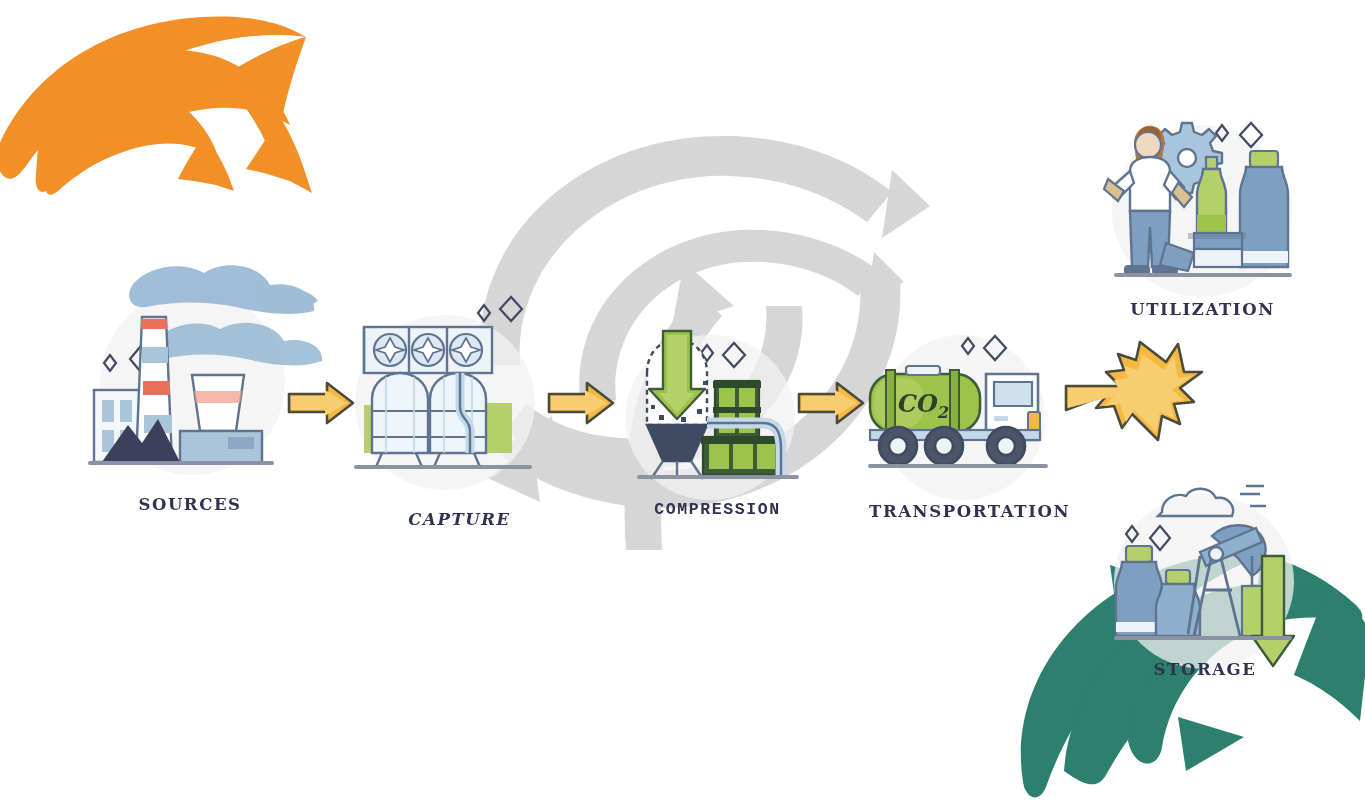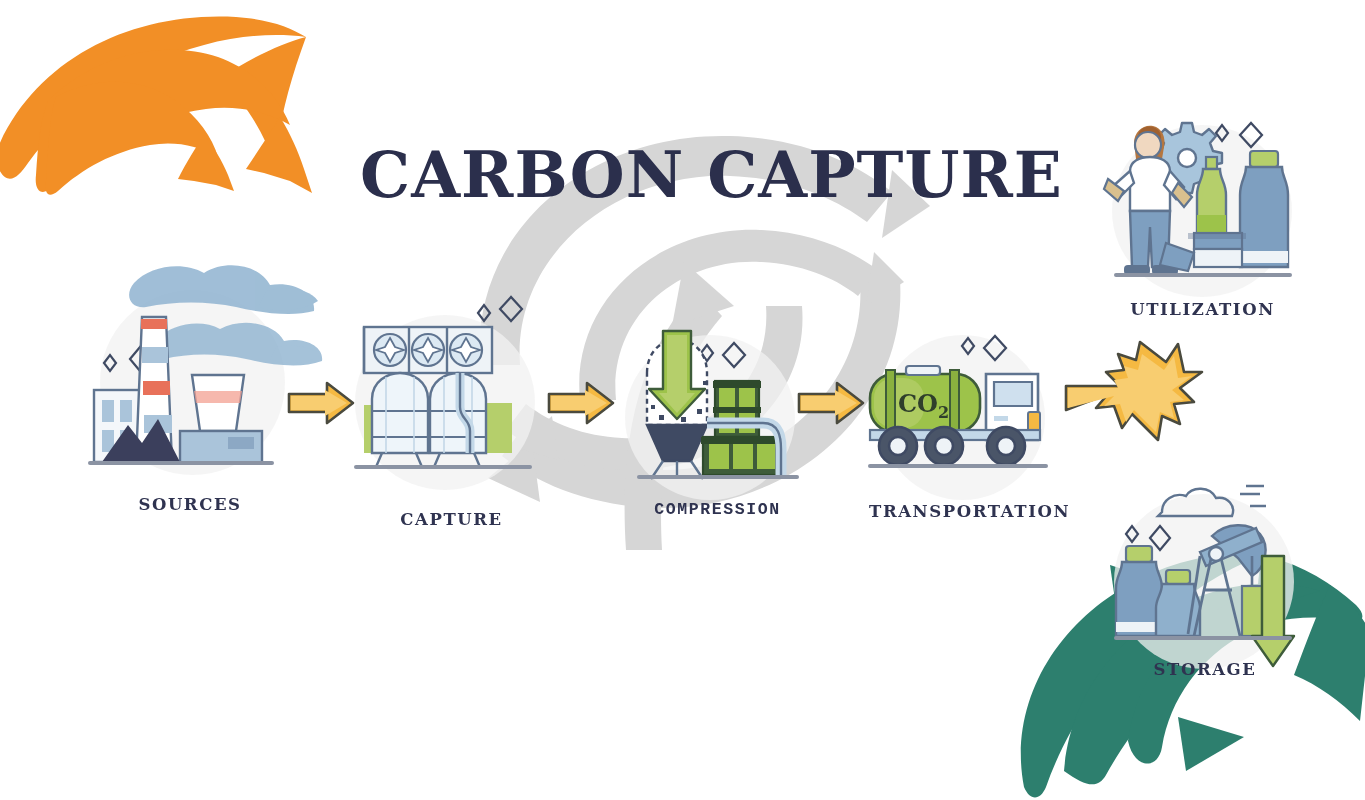--- a/index.html
+++ b/index.html
@@ -27,21 +27,21 @@
     font-weight:bold;
     font-size:63px;
     letter-spacing:1px;
     color:#2b2f4c;
     white-space:nowrap;
     line-height:1.05;
   }
 
   
   .stage{position:absolute;}
-  .stage-art{position:relative;width:100%;height:100%;}
+  .stage-art{position:relative;width:100%;height:100%;font-style:italic;}
   .stage-label{
     position:absolute;
     text-align:center;
     font-family:"DejaVu Serif", serif;
     font-weight:bold;
     font-size:16.5px;
     letter-spacing:1.6px;
     color:#2f3350;
     white-space:nowrap;
   }
@@ -244,21 +244,21 @@
           <path d="M110 78 L110 112 C110 124 120 124 120 136 L120 158"></path>
         </g>
 
         <g stroke="#5f7490" stroke-width="2.4">
           <path d="M32 158 L26 172 M66 158 L72 172 M90 158 L84 172 M124 158 L130 172"></path>
         </g>
 
         <rect x="4" y="170" width="178" height="4" rx="2" fill="#8b93a3"></rect>
       </svg>
     </div>
-    <div class="stage-label" style="left:4px;top:215px;width:195px;">CAPTURE</div>
+    <div class="stage-label" style="left:12px;top:215px;width:195px;font-style:italic;">CAPTURE</div>
   </div>
 
   <div class="stage" style="left:545px;top:378px;width:72px;height:50px;">
     <svg viewBox="0 0 72 50" width="72" height="50">
       <path d="M4 16 L42 16 L42 5 L68 25 L42 45 L42 34 L4 34 Z" fill="#f5b942" stroke="#4a4a3e" stroke-width="2.6" stroke-linejoin="round"></path>
       <path d="M6 18 L40 18 L40 12 L62 25 L40 38 L40 32 L6 32 Z" fill="#f8cd70"></path>
     </svg>
   </div>
 
   <div class="stage" id="stage-compression" style="left:615px;top:325px;width:205px;height:160px;">
@@ -479,15 +479,14 @@
         <g>
           <path d="M162 76 L184 76 L184 156 L194 156 L173 186 L152 156 L162 156 Z" fill="#b5cf6b" stroke="#3e5c3a" stroke-width="2.4" stroke-linejoin="round"></path>
         </g>
 
         <rect x="14" y="156" width="178" height="4" rx="2" fill="#8b93a3"></rect>
       </svg>
     </div>
     <div class="stage-label" style="left:0;top:180px;width:210px;">STORAGE</div>
   </div>
 
-  <div id="page-title">CARBON CAPTURE</div>
 
 </div>
 
 </body></html>

